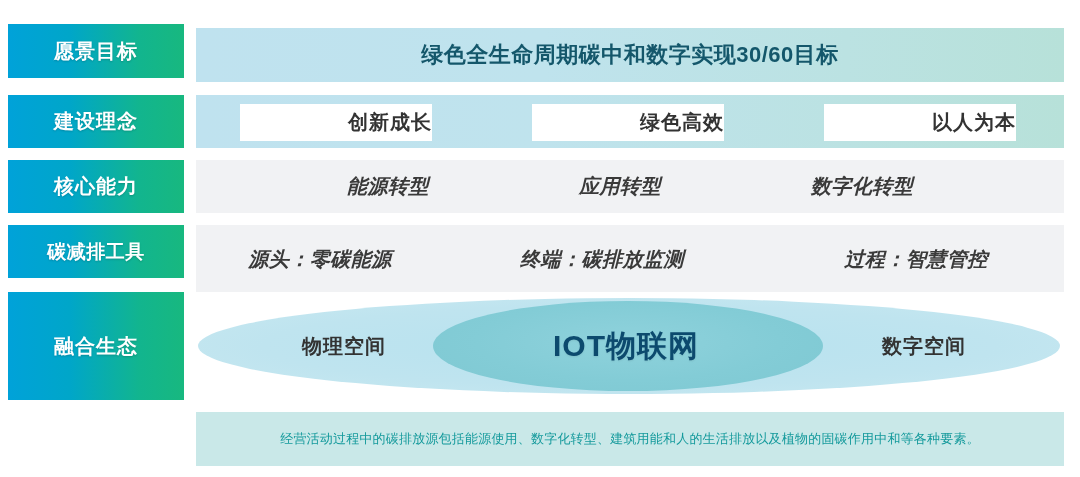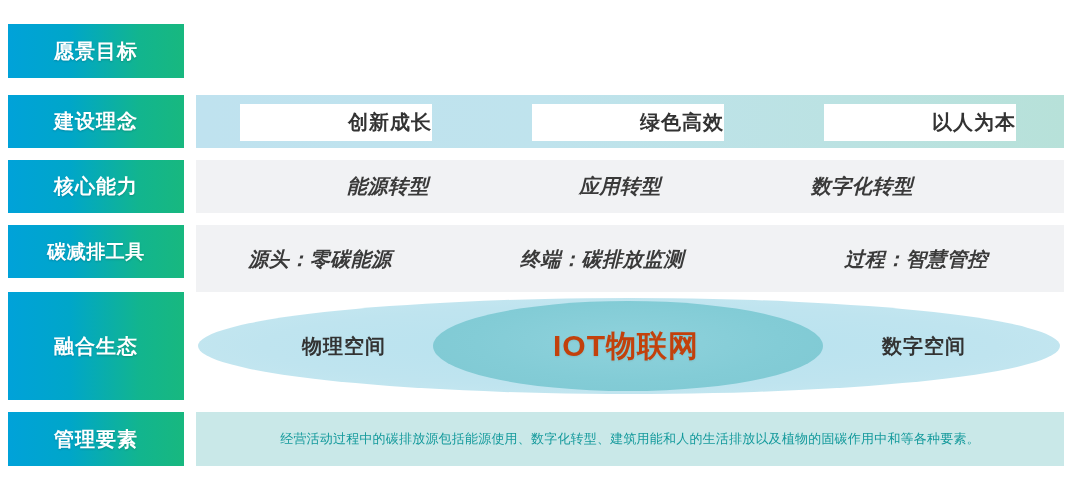--- a/index.html
+++ b/index.html
@@ -141,21 +141,21 @@
     font-weight: bold;
     white-space: nowrap;
   }
   .eco-label.side {
     font-size: 20px;
     color: #333333;
     letter-spacing: 1px;
   }
   .eco-label.center {
     font-size: 30px;
-    color: #c2410c;
+    color: #0c4a6e;
     letter-spacing: 1px;
     text-shadow: 0 1px 2px rgba(0,0,0,0.08);
   }
 
   
   .note-text {
     position: absolute;
     left: 0;
     top: 0;
     width: 100%;
@@ -169,20 +169,23 @@
     white-space: nowrap;
   }
 </style>
 </head>
 <body>
 
 <div id="diagram">
 
   <div class="label-chip" style="top:24px;height:54px;">
     <span class="label-text">愿景目标</span>
+  </div>
+  <div class="content-panel panel-bluegrad" style="top:28px;height:54px;">
+    <div class="vision-text">绿色全生命周期碳中和数字实现30/60目标</div>
   </div>
 
   <div class="label-chip" style="top:95px;height:53px;">
     <span class="label-text">建设理念</span>
   </div>
   <div class="content-panel panel-bluegrad" style="top:95px;height:53px;">
     <div class="concept-box" style="left:44px;width:192px;">
       <span>创新成长</span>
     </div>
     <div class="concept-box" style="left:336px;width:192px;">
@@ -215,20 +218,17 @@
     <span class="label-text">融合生态</span>
   </div>
   <div class="eco-row" style="top:292px;height:108px;">
     <div class="ellipse-outer"></div>
     <div class="ellipse-inner"></div>
     <div class="eco-label side" style="left:40px;width:216px;">物理空间</div>
     <div class="eco-label center" style="left:280px;width:300px;">IOT物联网</div>
     <div class="eco-label side" style="left:620px;width:216px;">数字空间</div>
   </div>
 
-  <div class="label-chip" style="top:412px;height:54px;">
-    <span class="label-text">管理要素</span>
-  </div>
   <div class="content-panel panel-mint" style="top:412px;height:54px;">
     <div class="note-text">经营活动过程中的碳排放源包括能源使用、数字化转型、建筑用能和人的生活排放以及植物的固碳作用中和等各种要素。</div>
   </div>
 
 </div>
 
 </body></html>

